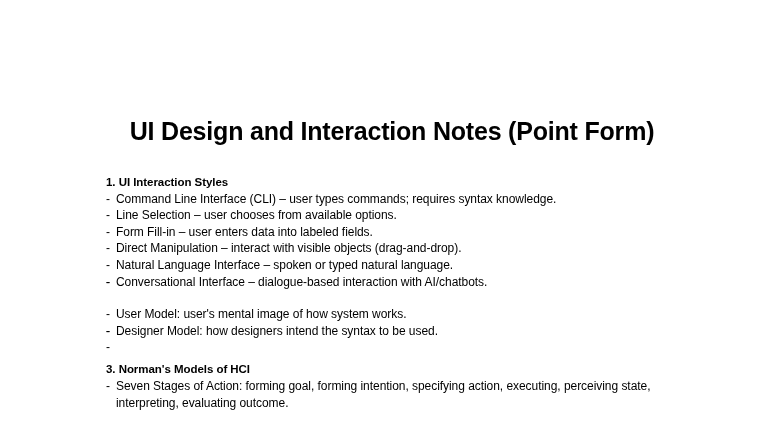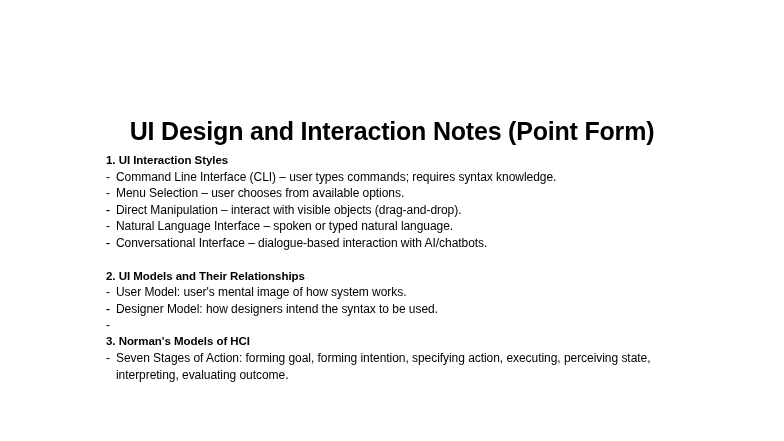--- a/index.html
+++ b/index.html
@@ -49,20 +49,21 @@
   }
   .section:last-child {
     margin-bottom: 0;
   }
 
   .section-heading {
     font-size: 11.5px;
     font-weight: bold;
     line-height: 16.6px;
     letter-spacing: -0.05px;
+    margin-top: 22px;
   }
 
   .bullet-list {
     list-style: none;
     margin: 0;
     padding: 0;
   }
 
   .bullet-item {
     font-size: 12px;
@@ -89,42 +90,41 @@
 
   <div id="body-content">
 
     <div class="section">
       <div class="section-heading">1. UI Interaction Styles</div>
       <ul class="bullet-list">
         <li class="bullet-item">
           <span class="dash">-</span><span>Command Line Interface (CLI) – user types commands; requires syntax knowledge.</span>
         </li>
         <li class="bullet-item">
-          <span class="dash">-</span><span>Menu Selection – user chooses from available options.</span>
+          <span class="dash">-</span><span>Line Selection – user chooses from available options.</span>
         </li>
         <li class="bullet-item">
-          <span class="dash">-</span>
+          <span class="dash">-</span><span>Form Fill-in – user enters data into labeled fields.</span>
         </li>
         <li class="bullet-item">
           <span class="dash">-</span><span>Direct Manipulation – interact with visible objects (drag-and-drop).</span>
         </li>
         <li class="bullet-item">
           <span class="dash">-</span><span>Natural Language Interface – spoken or typed natural language.</span>
         </li>
         <li class="bullet-item">
           <span class="dash">-</span>
         </li>
         <li class="bullet-item">
           <span class="dash">-</span><span>Conversational Interface – dialogue-based interaction with AI/chatbots.</span>
         </li>
       </ul>
     </div>
 
     <div class="section">
-      <div class="section-heading">2. UI Models and Their Relationships</div>
       <ul class="bullet-list">
         <li class="bullet-item">
           <span class="dash">-</span><span>User Model: user's mental image of how system works.</span>
         </li>
         <li class="bullet-item">
           <span class="dash">-</span>
         </li>
         <li class="bullet-item">
           <span class="dash">-</span><span>Designer Model: how designers intend the syntax to be used.</span>
         </li>

